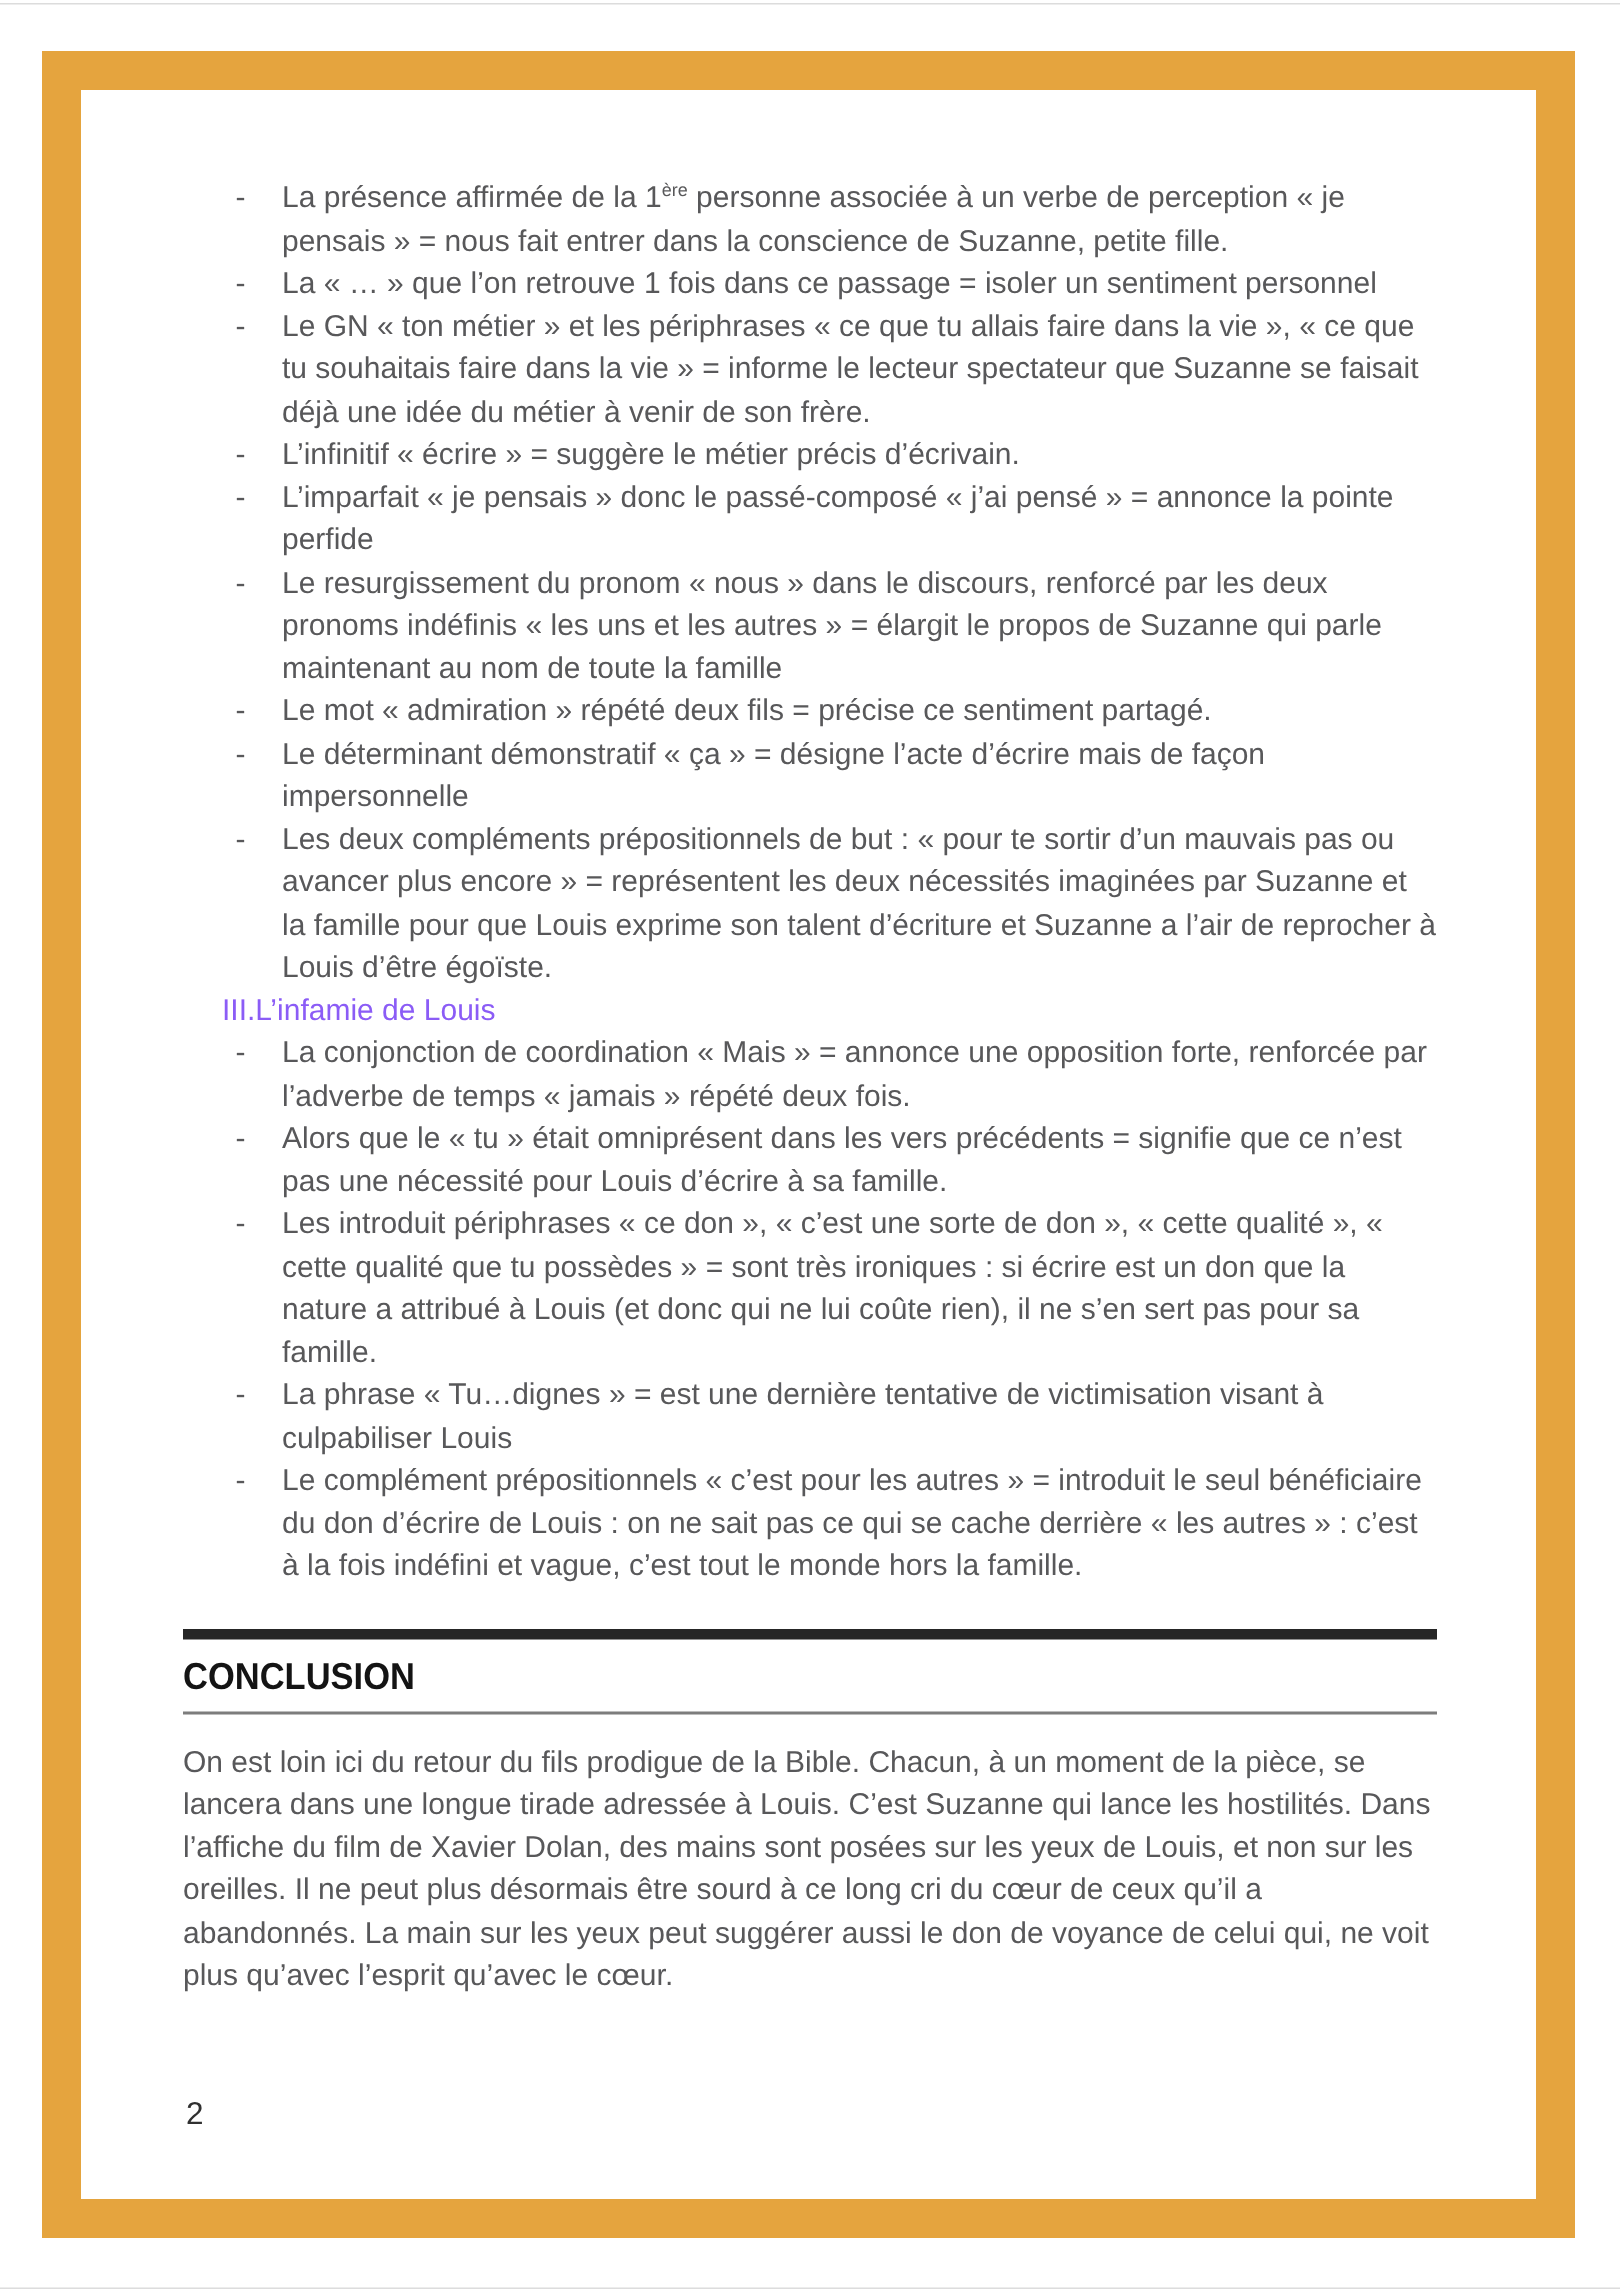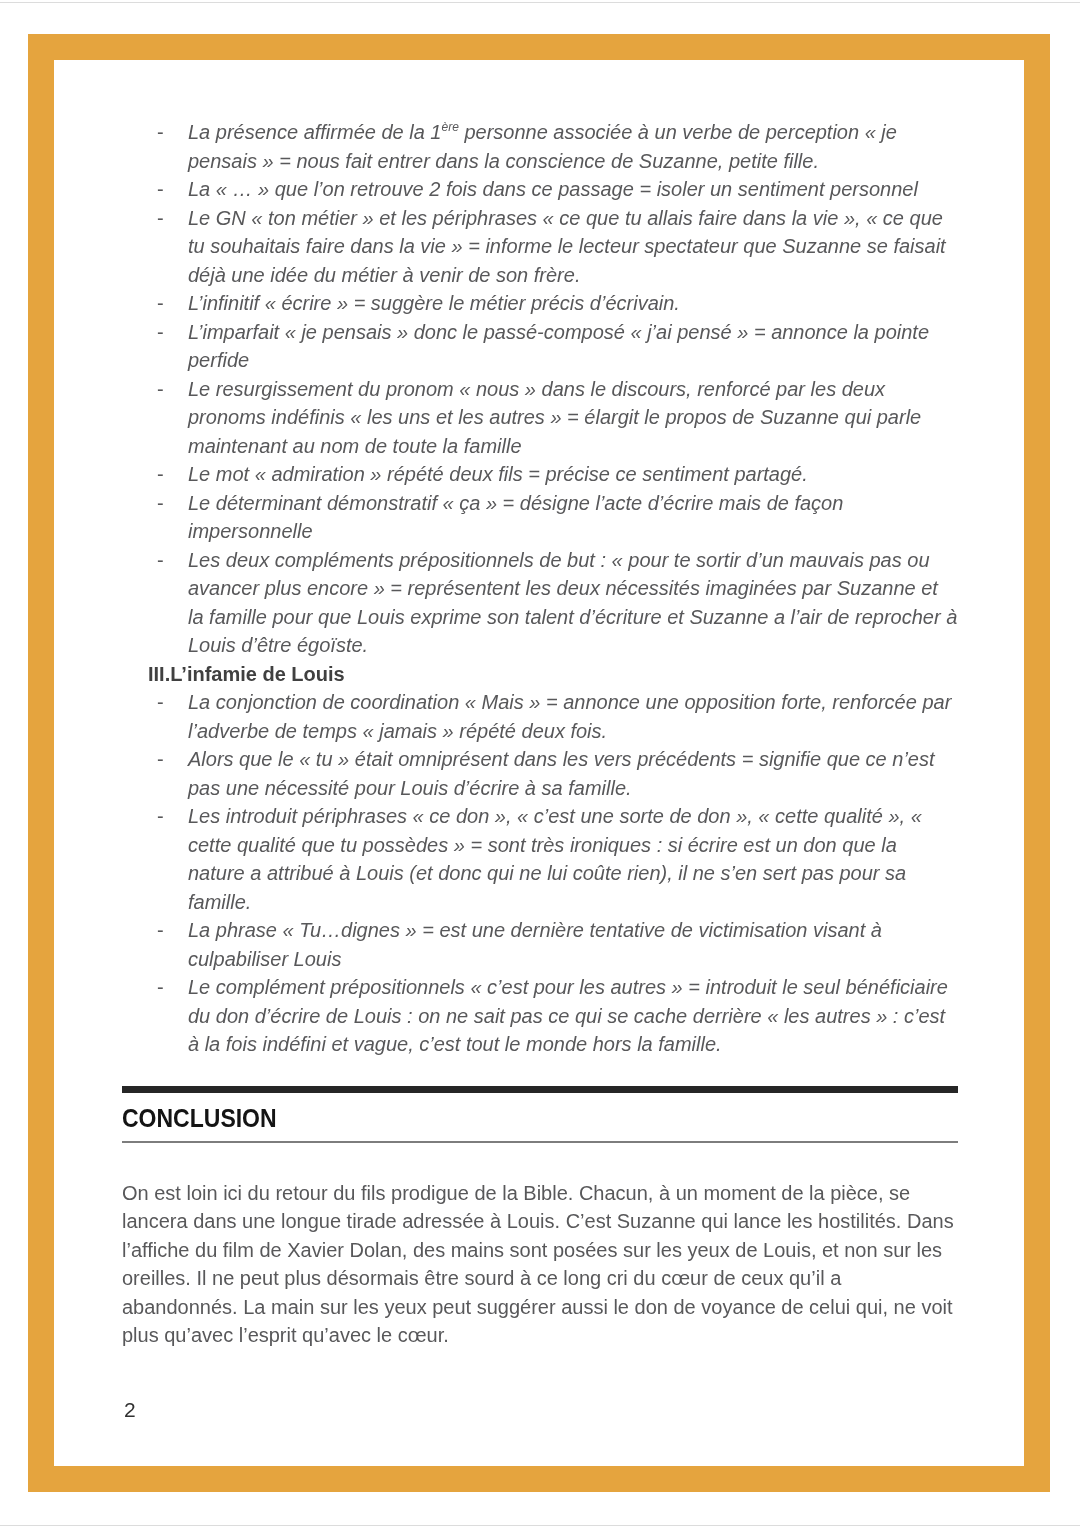--- a/index.html
+++ b/index.html
@@ -47,31 +47,30 @@
   .bullet {
     display: flex;
     align-items: flex-start;
   }
   .dash {
     flex: 0 0 31px;
     margin-left: 35px;
   }
   .btext {
     flex: 1 1 auto;
-    font-style: italic;
   }
   sup.ord {
     font-size: 12px;
     line-height: 0;
     vertical-align: super;
   }
   .subsection-heading {
-    font-weight: bold;
+    font-weight: normal;
     margin-left: 26px;
-    color: #404040;
+    color: #8b5cf6;
   }
   .rule-thick {
     height: 7px;
     background: #262626;
     margin-top: 27px;
   }
   .conclusion-heading {
     margin-top: 10px;
     font-size: 25px;
     line-height: 30px;
@@ -80,21 +79,21 @@
     transform: scaleX(0.92);
     transform-origin: left center;
     white-space: nowrap;
   }
   .rule-thin {
     height: 2px;
     background: #7d7d7d;
     margin-top: 8px;
   }
   .conclusion-para {
-    margin-top: 36px;
+    margin-top: 18px;
   }
   .page-number {
     position: absolute;
     left: 70px;
     top: 1338px;
     font-size: 21px;
     color: #303030;
   }
 </style>
 </head>
@@ -109,21 +108,21 @@
 
       <div>
 
         <div class="bullet">
           <span class="dash">-</span>
           <span class="btext"><span>La présence affirmée de la 1</span><sup class="ord">ère</sup><span> personne associée à un verbe de perception « je pensais » = nous fait entrer dans la conscience de Suzanne, petite fille.</span></span>
         </div>
 
         <div class="bullet">
           <span class="dash">-</span>
-          <span class="btext">La « … » que l’on retrouve 2 fois dans ce passage = isoler un sentiment personnel</span>
+          <span class="btext">La « … » que l’on retrouve 1 fois dans ce passage = isoler un sentiment personnel</span>
         </div>
 
         <div class="bullet">
           <span class="dash">-</span>
           <span class="btext">Le GN « ton métier » et les périphrases « ce que tu allais faire dans la vie », « ce que tu souhaitais faire dans la vie » = informe le lecteur spectateur que Suzanne se faisait déjà une idée du métier à venir de son frère.</span>
         </div>
 
         <div class="bullet">
           <span class="dash">-</span>
           <span class="btext">L’infinitif « écrire » = suggère le métier précis d’écrivain.</span>

